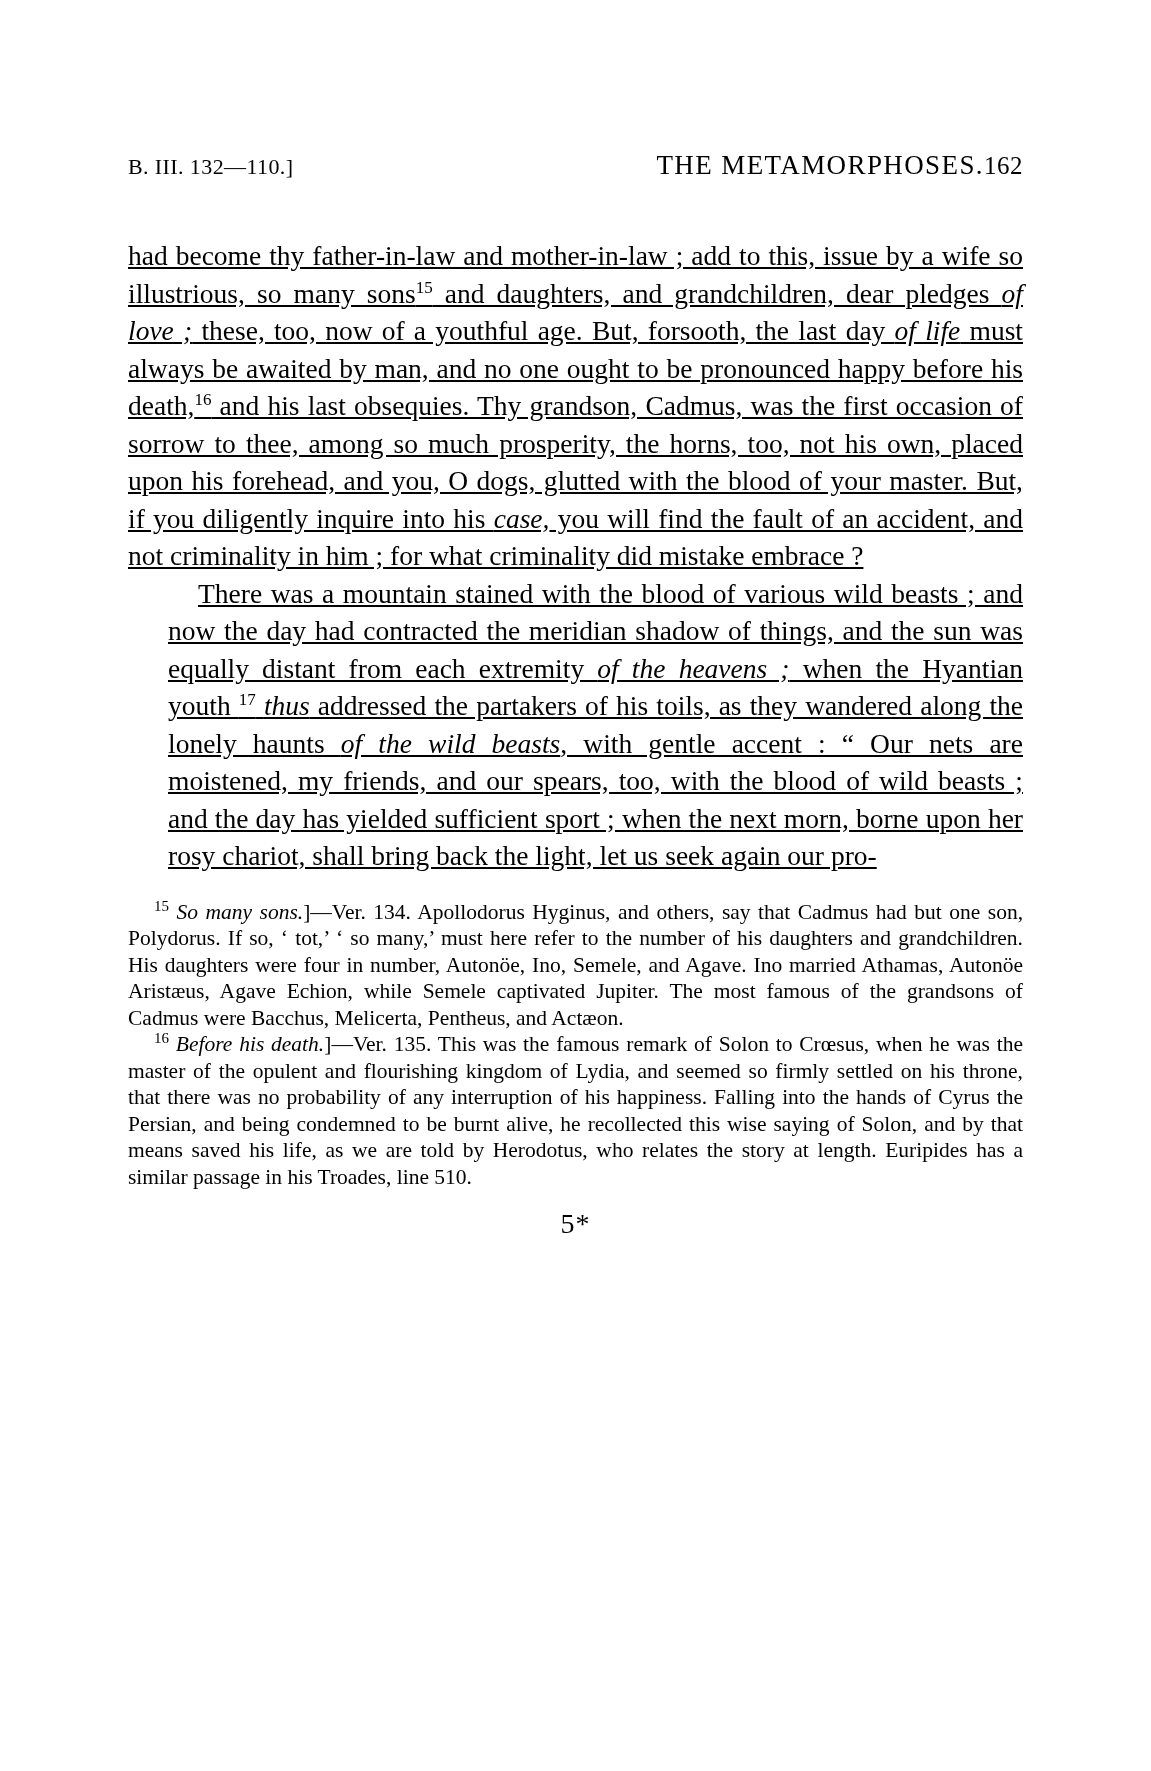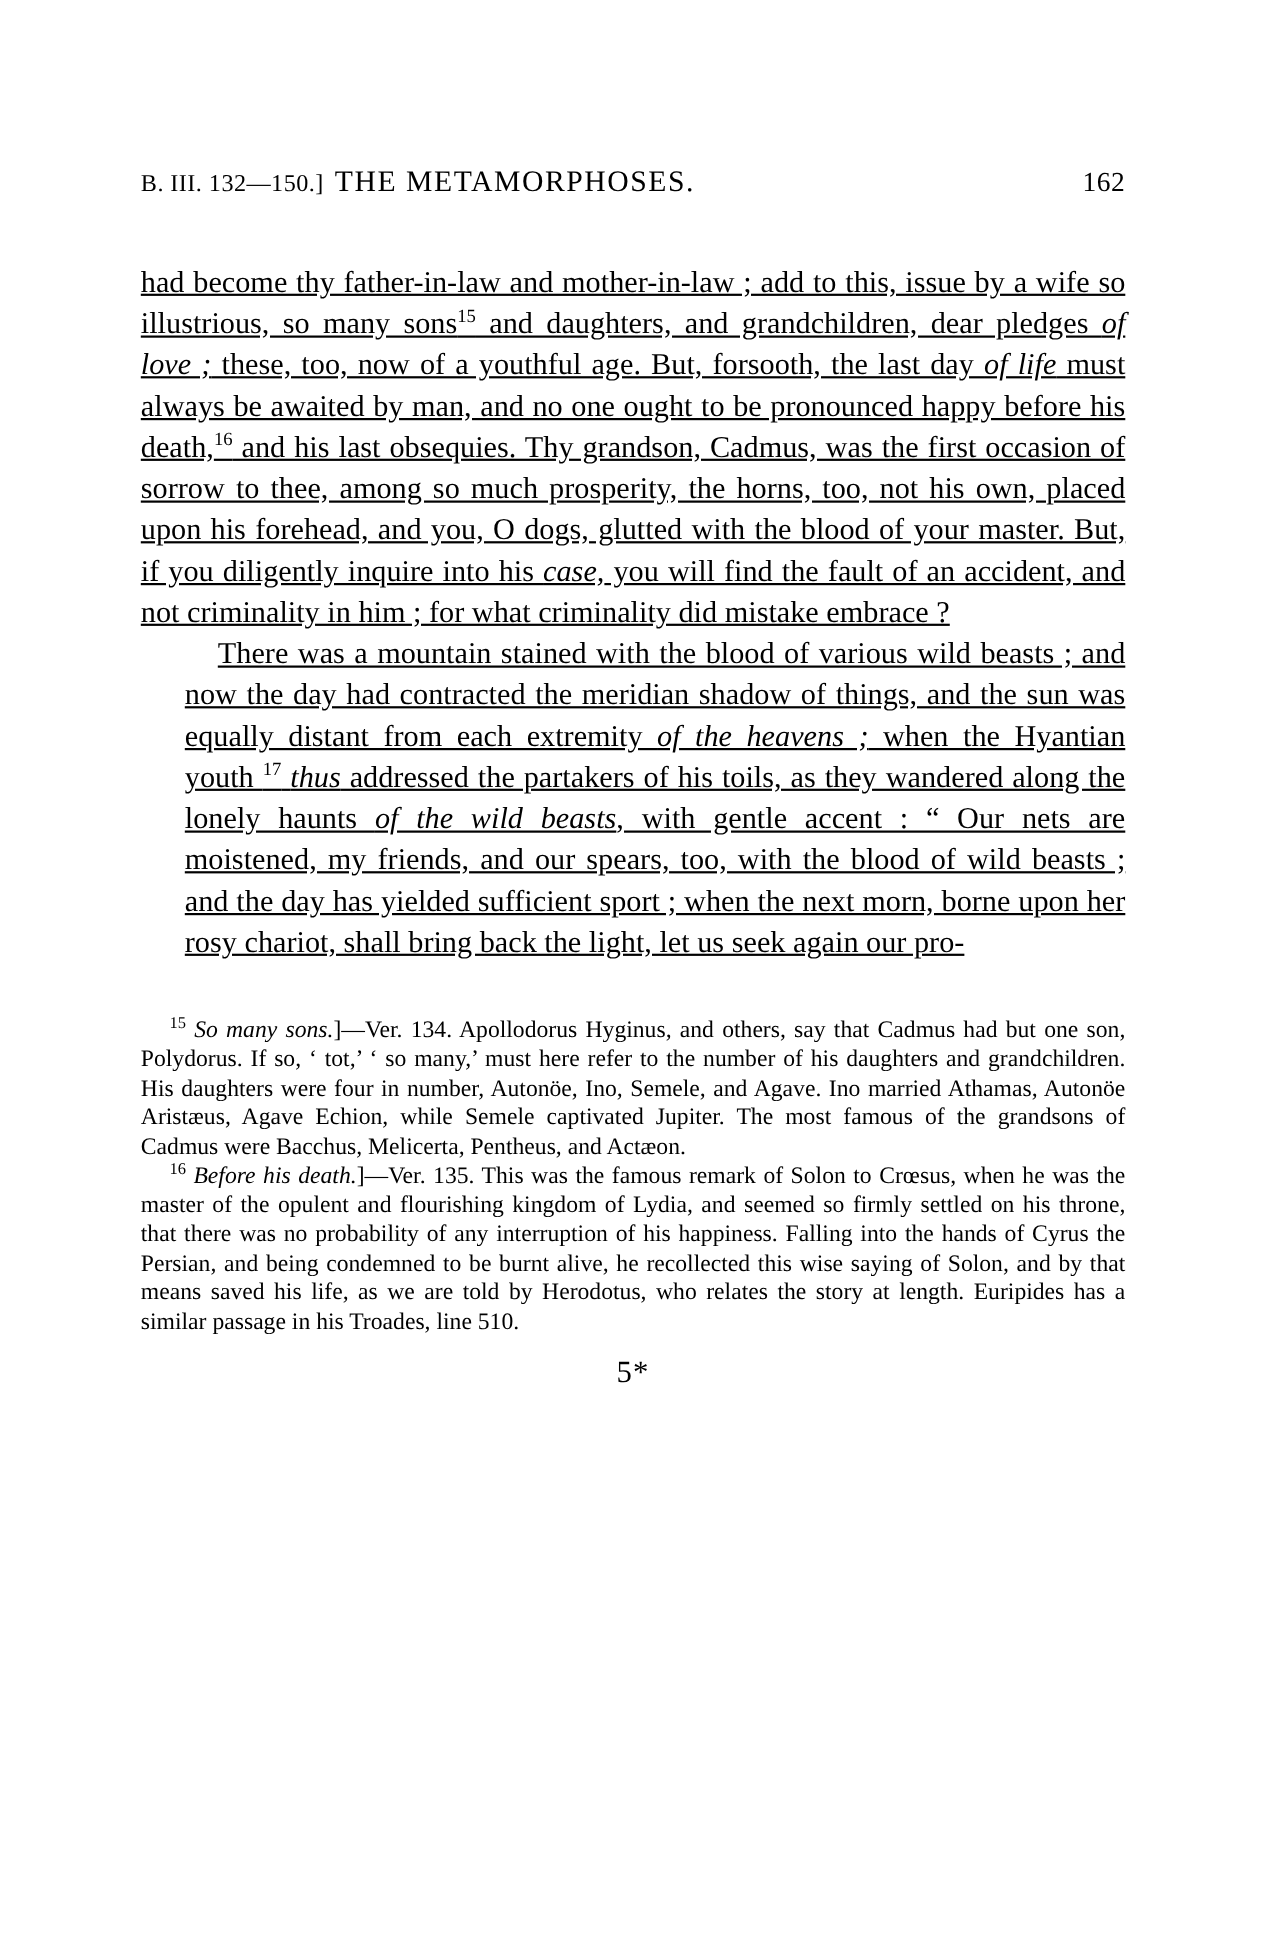--- a/index.html
+++ b/index.html
@@ -39,21 +39,21 @@
   }
   .runhead-left {
     font-size: 22px;
     letter-spacing: 0.4px;
     white-space: nowrap;
   }
   .runhead-center {
     font-size: 27px;
     letter-spacing: 1.4px;
     flex: 1;
-    text-align: left;
+    text-align: right;
     margin-left: 10px;
   }
   .runhead-right {
     font-size: 25px;
     letter-spacing: 0.5px;
     white-space: nowrap;
   }
 
   
   .body-text {
@@ -73,21 +73,21 @@
   .it { font-style: italic; }
   sup.fnref {
     font-size: 17px;
     vertical-align: super;
     line-height: 0;
     font-style: normal;
   }
 
   
   .footnotes {
-    margin-top: 48px;
+    margin-top: 24px;
     width: 895px;
     font-size: 21.5px;
     line-height: 26.5px;
     text-align: justify;
   }
   .footnotes p {
     margin: 0;
     text-indent: 26px;
   }
   .footnotes sup.fnum {
@@ -105,21 +105,21 @@
     letter-spacing: 1px;
   }
 </style>
 </head>
 <body>
 
 <div class="page">
   <div class="content">
 
     <div class="runhead">
-      <span class="runhead-left">B. III. 132—150.]</span>
+      <span class="runhead-left">B. III. 132—110.]</span>
       <span class="runhead-center">THE METAMORPHOSES.</span>
       <span class="runhead-right">162</span>
     </div>
 
     <div class="body-text">
       <p id="p1"><span>had become thy father-in-law and  mother-in-law ; add to this, issue  by  a wife  so  illustrious, so  many  sons</span><sup class="fnref">15</sup><span> and daughters, and grandchildren, dear pledges </span><span class="it">of love ;</span><span> these, too, now of a youthful age.  But, forsooth, the last day </span><span class="it">of life</span><span> must always be awaited by man, and no one ought to be pronounced happy before his  death,</span><sup class="fnref">16</sup><span> and his last obsequies.  Thy  grandson,  Cadmus,  was  the first  occasion  of sorrow  to thee,  among  so much  prosperity,  the horns, too,  not his own,  placed upon his forehead,  and you, O dogs,  glutted  with  the blood  of your master.   But,  if  you  diligently inquire  into  his  </span><span class="it">case,</span><span> you  will  find  the fault  of an  accident, and  not  criminality in  him ;  for what criminality  did  mistake  embrace ?</span></p>
       <p class="indent" id="p2"><span>There was a mountain stained with the blood of various  wild  beasts ;  and  now the day  had  contracted the meridian  shadow of  things,  and  the  sun  was  equally distant from each extremity </span><span class="it">of the heavens ;</span><span> when  the Hyantian youth </span><sup class="fnref">17</sup><span> </span><span class="it">thus</span><span> addressed  the  partakers  of his toils, as they wandered  along  the  lonely  haunts </span><span class="it">of the wild beasts</span><span>, with  gentle  accent :  “ Our nets are moistened,  my friends, and our spears, too, with the blood of wild beasts ;  and the  day has  yielded  sufficient sport ; when  the  next  morn,  borne  upon  her  rosy  chariot, shall  bring  back  the light, let us  seek again  our pro-</span></p>
     </div>
 
     <div class="footnotes" id="footnotes">

